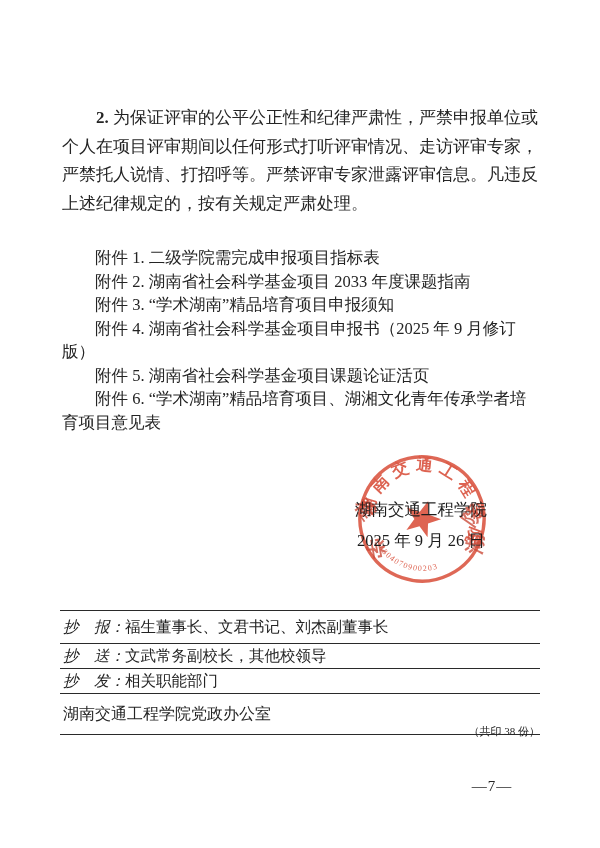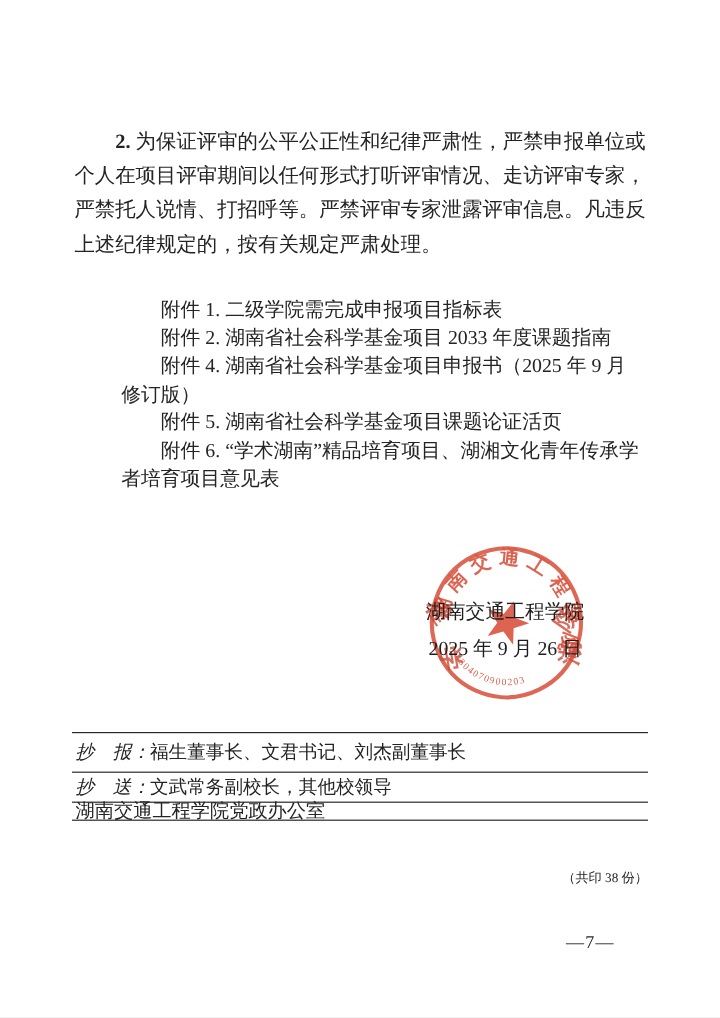--- a/index.html
+++ b/index.html
@@ -14,40 +14,40 @@
     position:absolute; left:62px; top:104px; width:476px;
     font-size:17px; line-height:28.5px; text-align:justify;
     text-indent:2em; margin:0;
   }
   .para .num { font-weight:bold; }
   
   .attachments {
     position:absolute; left:62px; top:246px; width:476px;
     font-size:16.5px; line-height:23.5px;
   }
-  .attachments .att-item { text-indent:2em;margin-left:39px; }
+  .attachments .att-item { text-indent:2em; }
   
   .seal-wrap { position:absolute; left:342px; top:439px; width:160px; height:160px; }
   .seal-svg { width:160px; height:160px; mix-blend-mode:multiply; opacity:.94; }
   .sign-block {
     position:absolute; left:321px; top:494px; width:200px;
     text-align:center; font-size:16.5px; line-height:31px; color:#1d1d1d;
   }
   
   .footer-table {
     position:absolute; left:60px; top:610px; width:480px;
     font-size:15.5px; color:#242424;
   }
   .ft-row {
     display:flex; align-items:center; border-top:1px solid #2a2a2a;
     padding-left:3px; box-sizing:border-box;
   }
   .ft-row.r1 { height:33px; }
   .ft-row.r2, .ft-row.r3 { height:25px; }
-  .ft-row.r4 { height:16px; border-bottom:1px solid #2a2a2a;
+  .ft-row.r4 { height:42px; border-bottom:1px solid #2a2a2a;
                justify-content:space-between; font-size:16px; padding-right:2px; }
   .ft-label { white-space:pre;font-style:italic; }
   .copies-line {
     position:absolute; left:60px; top:724px; width:480px;
     text-align:right; font-size:11px;
   }
   .page-num {
     position:absolute; left:422px; top:778px; width:140px;
     text-align:center; font-size:15px; letter-spacing:1px;
   }
@@ -55,20 +55,21 @@
 </head>
 <body>
 
 <div class="page">
 
   <p class="para"><span class="num">2. </span><span>为保证评审的公平公正性和纪律严肃性，严禁申报单位或个人在项目评审期间以任何形式打听评审情况、走访评审专家，严禁托人说情、打招呼等。严禁评审专家泄露评审信息。凡违反上述纪律规定的，按有关规定严肃处理。</span></p>
 
   <div class="attachments">
     <div class="att-item">附件 1. 二级学院需完成申报项目指标表</div>
     <div class="att-item">附件 2. 湖南省社会科学基金项目 2033 年度课题指南</div>
+    <div class="att-item">附件 3. “学术湖南”精品培育项目申报须知</div>
     <div class="att-item">附件 4. 湖南省社会科学基金项目申报书（2025 年 9 月修订版）</div>
     <div class="att-item">附件 5. 湖南省社会科学基金项目课题论证活页</div>
     <div class="att-item">附件 6. “学术湖南”精品培育项目、湖湘文化青年传承学者培育项目意见表</div>
   </div>
 
   <div class="seal-wrap">
     <svg class="seal-svg" viewBox="-80 -80 160 160" xmlns="http://www.w3.org/2000/svg">
       <defs>
         <path id="ringPath" d="M -46.9 14.3 A 49 49 0 1 1 46.9 14.3" fill="none"></path>
         <path id="codePath" d="M -39.3 34 A 52 52 0 0 0 39.3 34" fill="none"></path>
@@ -99,20 +100,24 @@
 
   <div class="footer-table">
     <div class="ft-row r1">
       <span class="ft-label">抄　报：</span>
       <span>福生董事长、文君书记、刘杰副董事长</span>
     </div>
     <div class="ft-row r2">
       <span class="ft-label">抄　送：</span>
       <span>文武常务副校长，其他校领导</span>
     </div>
+    <div class="ft-row r3">
+      <span class="ft-label">抄　发：</span>
+      <span>相关职能部门</span>
+    </div>
     <div class="ft-row r4">
       <span>湖南交通工程学院党政办公室</span>
     </div>
   </div>
 
   <div class="copies-line">（共印 38 份）</div>
 
   <div class="page-num">—7—</div>
 
 </div>

